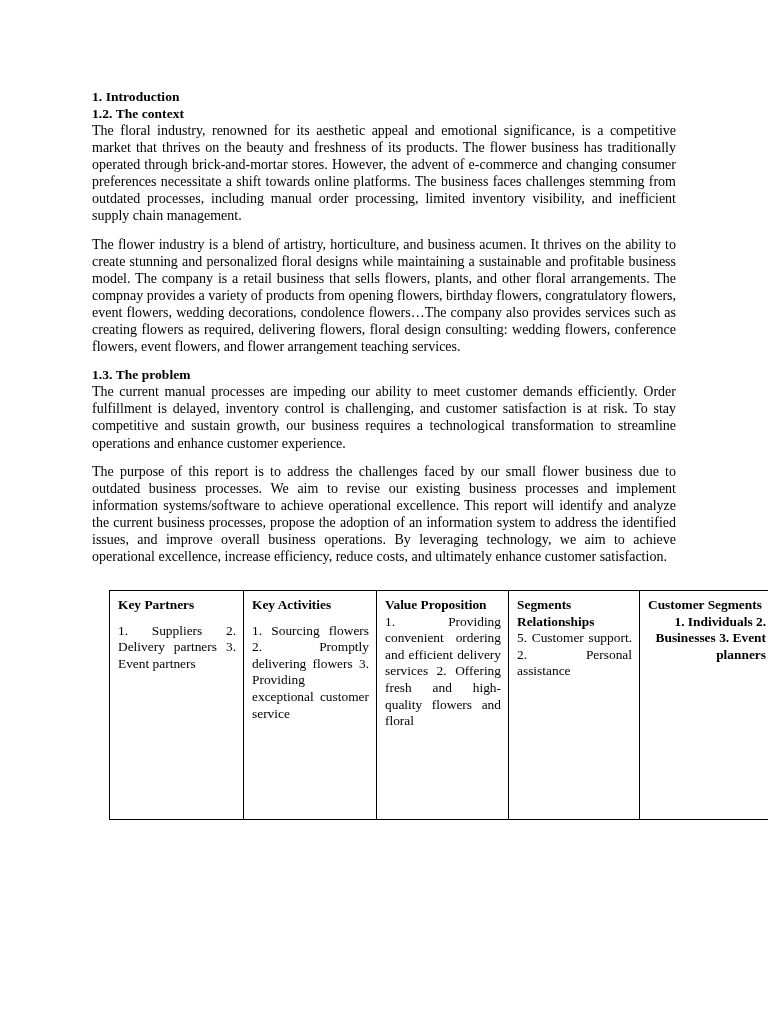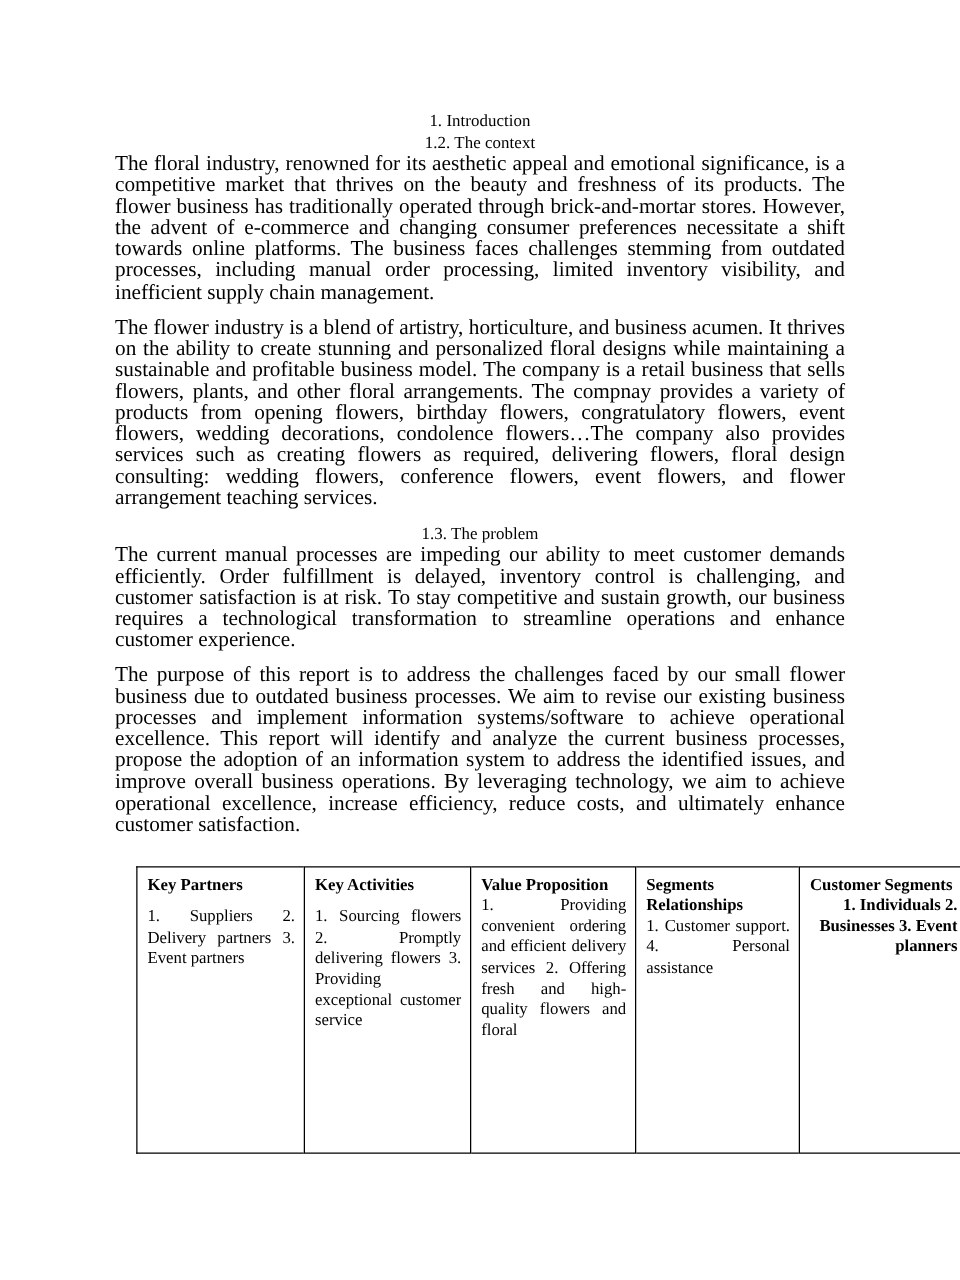--- a/index.html
+++ b/index.html
@@ -17,31 +17,30 @@
     color: #000000;
   }
   .content {
     position: absolute;
     left: 92px;
     top: 88px;
     width: 584px;
   }
   h2.heading {
     font-size: 13.5px;
-    font-weight: normal;
+    font-weight: bold;
     margin: 0;
     line-height: 17px;
     letter-spacing: 0.05px;
-    text-align: center;
   }
   .sec-spacer {
     height: 11px;
   }
   p.body-text {
-    font-size: 17px;
+    font-size: 14px;
     line-height: 17.1px;
     margin: 0;
     text-align: justify;
     text-justify: inter-word;
     hyphens: none;
   }
   .bmc-heading {
     font-size: 13.5px;
     font-weight: bold;
     margin: 0;
@@ -145,21 +144,21 @@
             </td>
             <td class="col3">
               <div class="cell-inner">
                 <div class="cell-title">Value Proposition</div>
                 <div class="cell-body">1. Providing convenient ordering and efficient delivery services 2. Offering fresh and high-quality flowers and floral</div>
               </div>
             </td>
             <td class="col4">
               <div class="cell-inner">
                 <div class="cell-title">Segments Relationships</div>
-                <div class="cell-body">1. Customer support. 4. Personal assistance</div>
+                <div class="cell-body">5. Customer support. 2. Personal assistance</div>
               </div>
             </td>
             <td class="col5">
               <div class="cell-inner">
                 <div class="cell-title">Customer Segments</div>
                 <div class="cell-body nojust">1. Individuals 2. Businesses 3. Event planners</div>
               </div>
             </td>
           </tr>
         </tbody>

